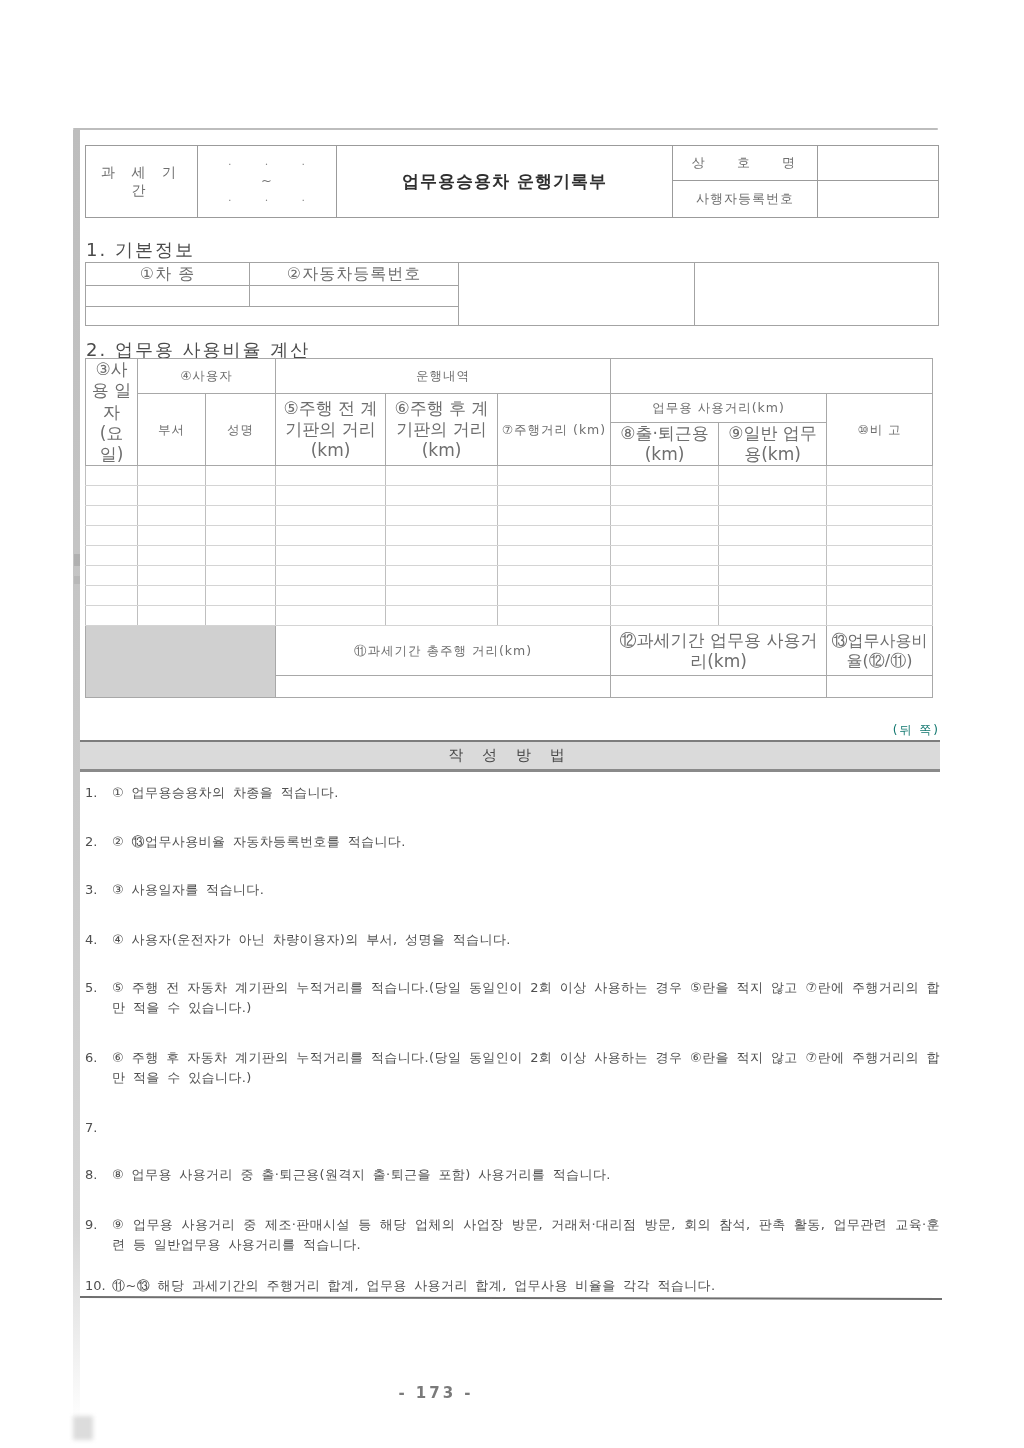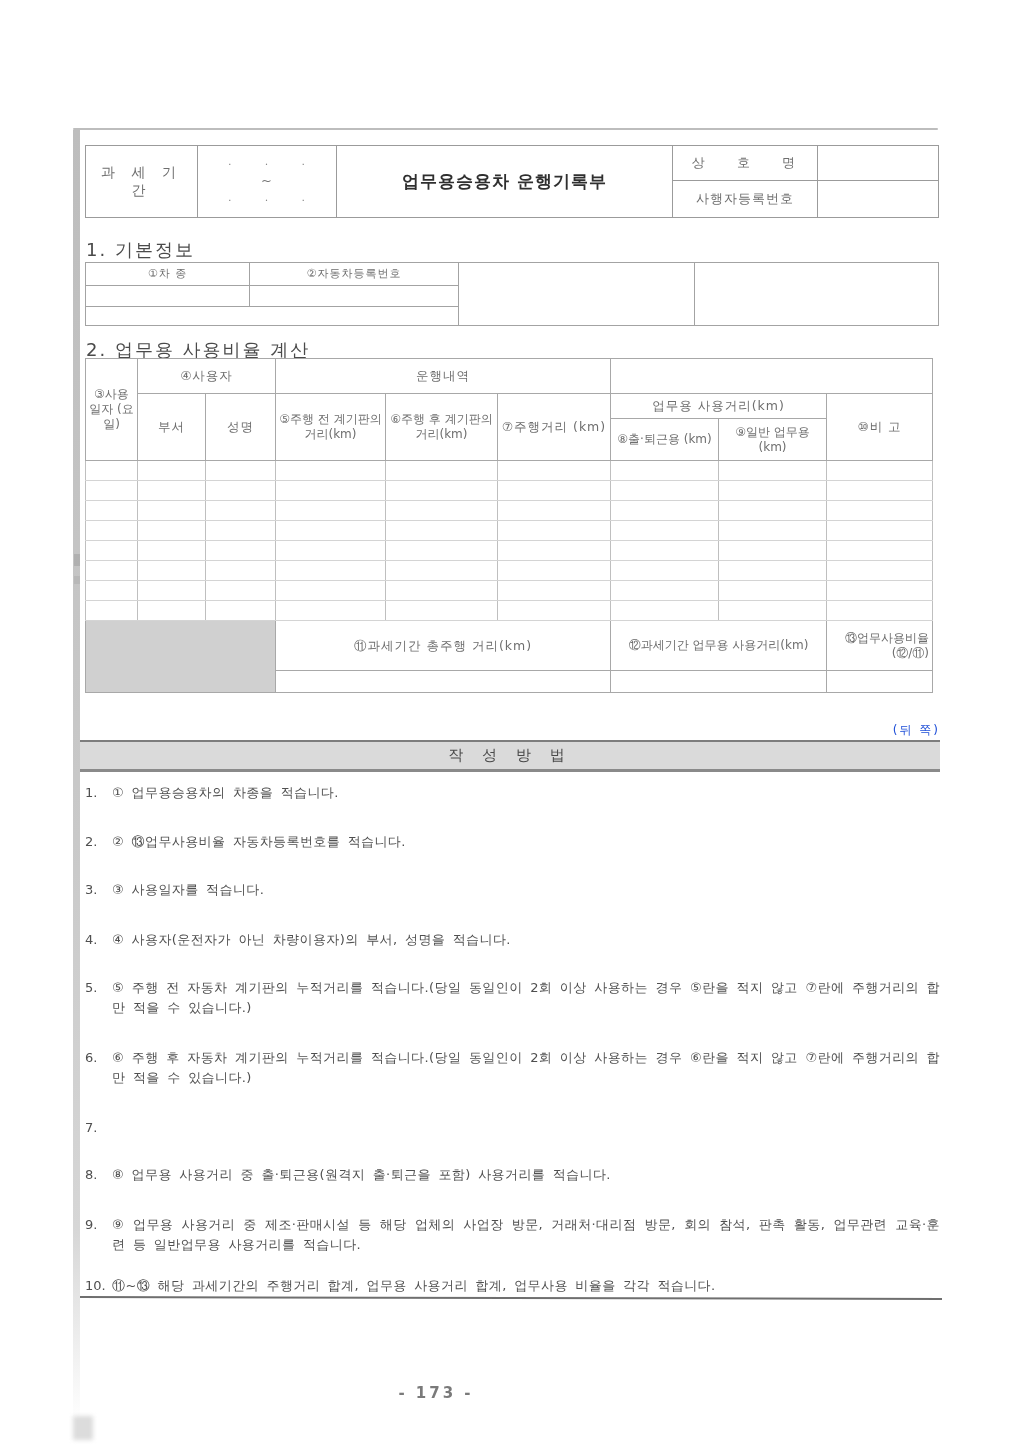--- a/index.html
+++ b/index.html
@@ -26,34 +26,34 @@
   .dates .tilde{height:22px;line-height:20px;font-size:13px;color:#777;}
   .hdr .ftitle{font-size:17px;font-weight:bold;color:#2f2f2f;letter-spacing:1px;}
   .hdr .rlabel{font-size:13px;}
   .hdr .rlabel.sp{letter-spacing:14px;padding-left:14px;}
 
   
   .sec-h{position:absolute;left:86px;font-size:18px;color:#4a4a4a;letter-spacing:2px;}
 
   
   .t1{position:absolute;left:85px;top:262px;width:853px;height:63px;}
-  .t1 td{border:1px solid #a3a3a3;font-size:11px;}
+  .t1 td{border:1px solid #a3a3a3;font-size:16px;}
 
   
   .t2{position:absolute;left:85px;top:358px;width:847px;height:327px;}
   .t2 td{border:1px solid #a8a8a8;font-size:12.5px;}
   .t2 .hc{color:#6e6e6e;}
-  .t2 .small{font-size:12px;letter-spacing:0;margin-top:22px;}
+  .t2 .small{font-size:17px;letter-spacing:0;margin-top:22px;}
   .t2 .body td{border-left:1px solid #bfbfbf;border-right:1px solid #bfbfbf;
                border-top:1px solid #d4d4d4;border-bottom:1px solid #d4d4d4;}
   .t2 .graycell{background:#d0d0d0;border:1px solid #a8a8a8;}
-  .t2 .ratio{text-align:right;letter-spacing:0;font-size:12px;}
-
-  
-  .back-label{position:absolute;left:840px;top:722px;width:100px;text-align:right;font-size:12px;color:#1d4ed8;letter-spacing:2px;}
+  .t2 .ratio{text-align:center;letter-spacing:0;font-size:16px;}
+
+  
+  .back-label{position:absolute;left:840px;top:722px;width:100px;text-align:right;font-size:12px;color:#0f766e;letter-spacing:2px;}
   .banner{position:absolute;left:80px;top:740px;width:860px;height:27px;background:#dadada;
           border-top:2px solid #7d7d7d;border-bottom:3px solid #8a8a8a;
           display:flex;align-items:center;justify-content:center;
           font-size:15px;color:#4a4a4a;letter-spacing:7px;}
   .inst{position:absolute;left:85px;width:855px;font-size:13px;color:#4f4f4f;line-height:1.55;
         letter-spacing:.4px;word-spacing:3px;text-align:justify;padding-left:27px;box-sizing:border-box;}
   .inst .num{position:absolute;left:0;top:0;letter-spacing:0;}
   .bottom-rule{position:absolute;left:80px;top:1297px;width:862px;height:2px;background:#6f6f6f;transform:rotate(.12deg);}
   .pageno{position:absolute;left:0;top:1384px;width:872px;text-align:center;
           font-size:15px;color:#7a7a7a;letter-spacing:3px;font-weight:bold;}

